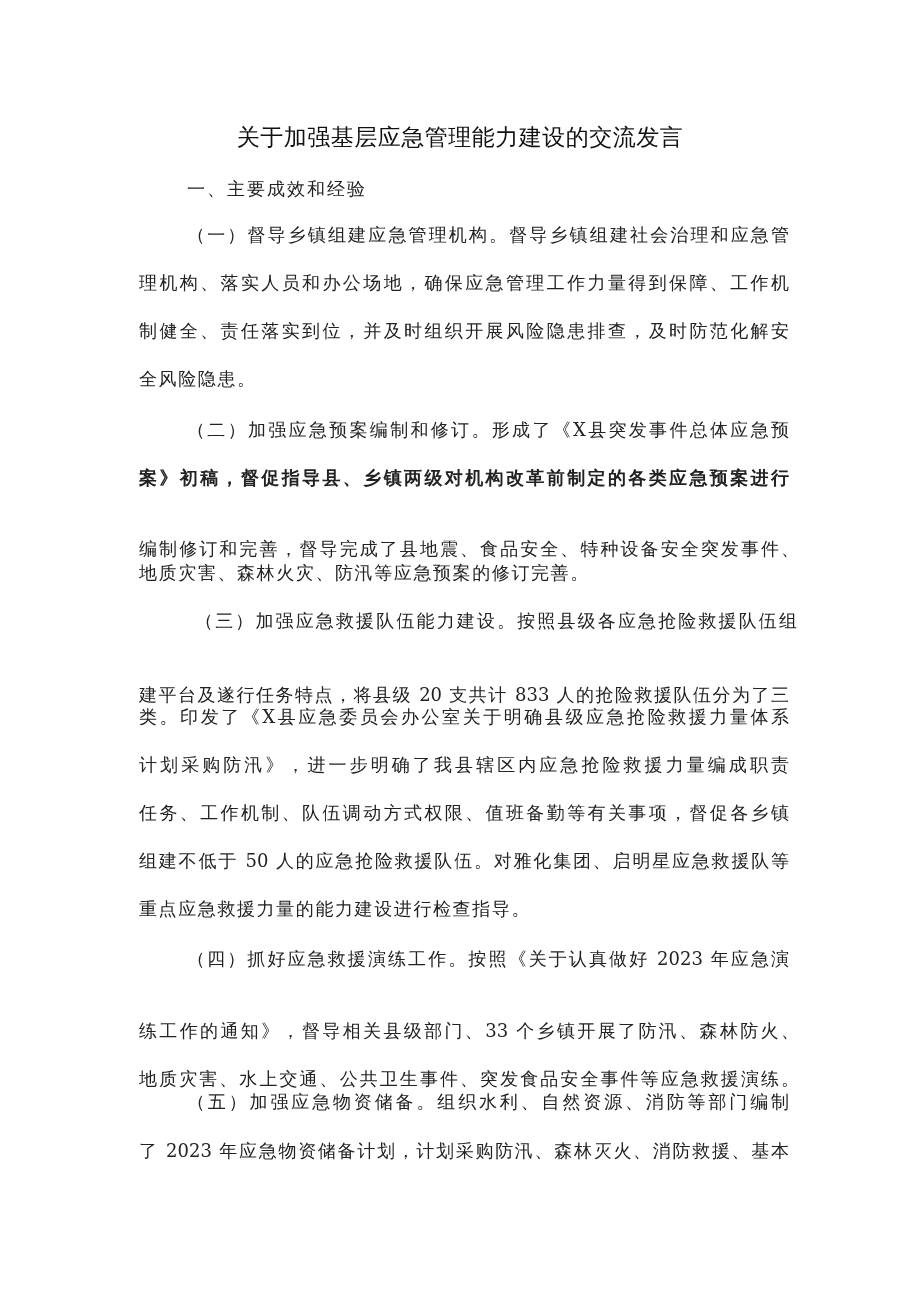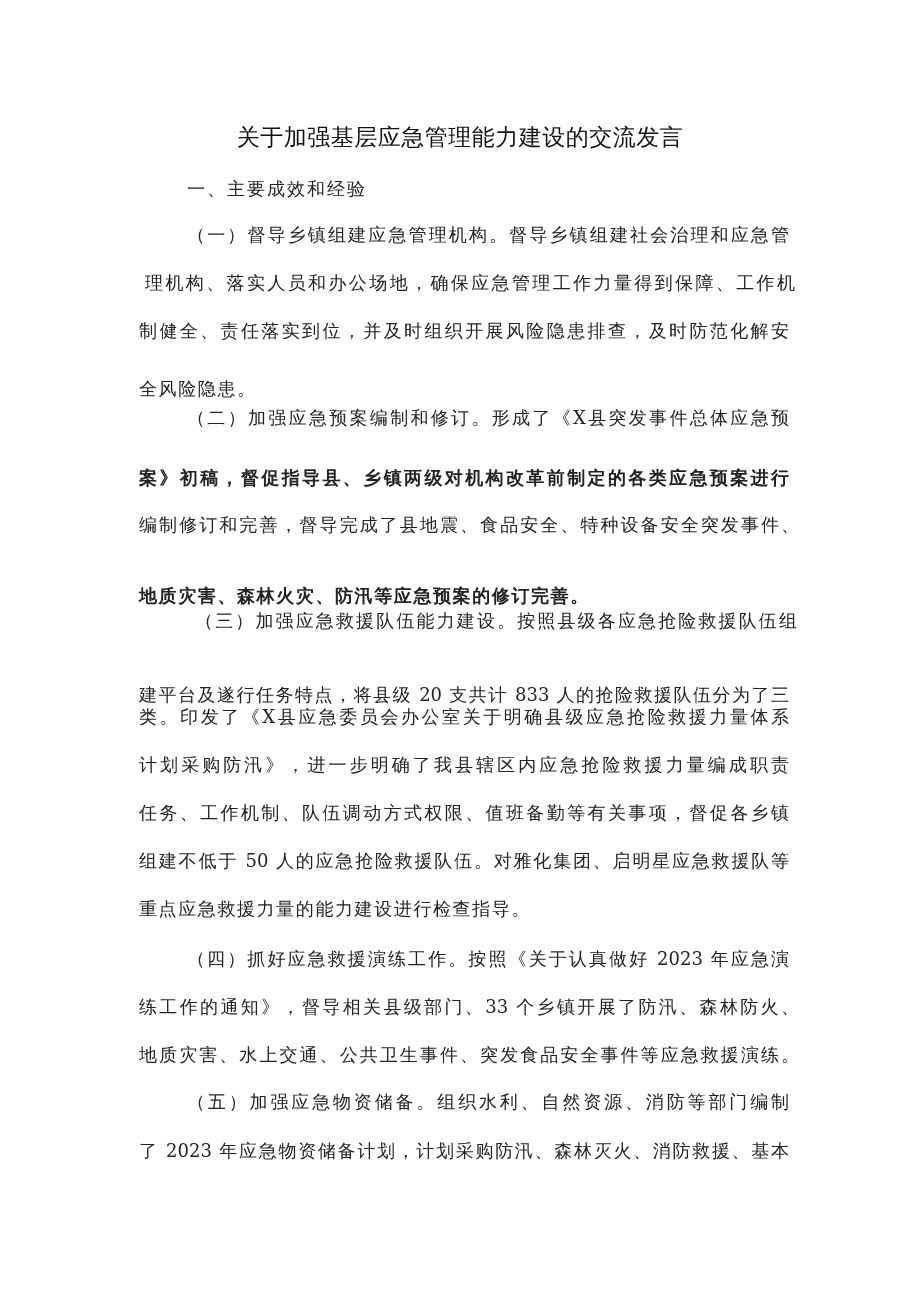--- a/index.html
+++ b/index.html
@@ -41,43 +41,43 @@
       font-size: 18px;
       line-height: 26px;
       white-space: nowrap;
       text-align: justify;
       text-align-last: justify;
       color: #222222;
     }
     .line.indent { left: 187px; width: 602px; }
     .line.heading { left: 187px; width: auto; text-align: left; text-align-last: auto; letter-spacing: 2px; }
     .line.last { text-align-last: left; width: auto; letter-spacing: 1.6px; }
-    .line.wide { width: 660px; }
+    .line.wide { width: 660px; margin-top: 24px; }
   </style>
 </head>
 <body>
 
 <div class="page">
 
   <div class="title">关于加强基层应急管理能力建设的交流发言</div>
 
   <div class="line heading" style="top:176px;">一、主要成效和经验</div>
 
   <div>
     <div class="line indent" style="top:222px;">（一）督导乡镇组建应急管理机构。督导乡镇组建社会治理和应急管</div>
-    <div class="line" style="top:270px;margin-left:6px;">理机构、落实人员和办公场地，确保应急管理工作力量得到保障、工作机</div>
+    <div class="line" style="top:270px;">理机构、落实人员和办公场地，确保应急管理工作力量得到保障、工作机</div>
     <div class="line" style="top:318px;">制健全、责任落实到位，并及时组织开展风险隐患排查，及时防范化解安</div>
-    <div class="line last" style="top:376px;">全风险隐患。</div>
+    <div class="line last" style="top:366px;">全风险隐患。</div>
   </div>
 
   <div>
-    <div class="line indent" style="top:405px;">（二）加强应急预案编制和修订。形成了《X县突发事件总体应急预</div>
+    <div class="line indent" style="top:417px;">（二）加强应急预案编制和修订。形成了《X县突发事件总体应急预</div>
     <div class="line" style="top:465px;font-weight:bold;">案》初稿，督促指导县、乡镇两级对机构改革前制定的各类应急预案进行</div>
     <div class="line wide" style="top:512px;">编制修订和完善，督导完成了县地震、食品安全、特种设备安全突发事件、</div>
-    <div class="line last" style="top:583px;font-weight:bold;">地质灾害、森林火灾、防汛等应急预案的修订完善。</div>
+    <div class="line last" style="top:560px;">地质灾害、森林火灾、防汛等应急预案的修订完善。</div>
   </div>
 
   <div>
     <div class="line indent" style="top:608px;margin-left:8px;">（三）加强应急救援队伍能力建设。按照县级各应急抢险救援队伍组</div>
     <div class="line" style="top:656px;margin-top:26px;">建平台及遂行任务特点，将县级 20 支共计 833 人的抢险救援队伍分为了三</div>
     <div class="line" style="top:704px;">类。印发了《X县应急委员会办公室关于明确县级应急抢险救援力量体系</div>
     <div class="line" style="top:752px;">计划采购防汛》，进一步明确了我县辖区内应急抢险救援力量编成职责</div>
     <div class="line" style="top:800px;">任务、工作机制、队伍调动方式权限、值班备勤等有关事项，督促各乡镇</div>
     <div class="line" style="top:848px;">组建不低于 50 人的应急抢险救援队伍。对雅化集团、启明星应急救援队等</div>
     <div class="line last" style="top:896px;">重点应急救援力量的能力建设进行检查指导。</div>

